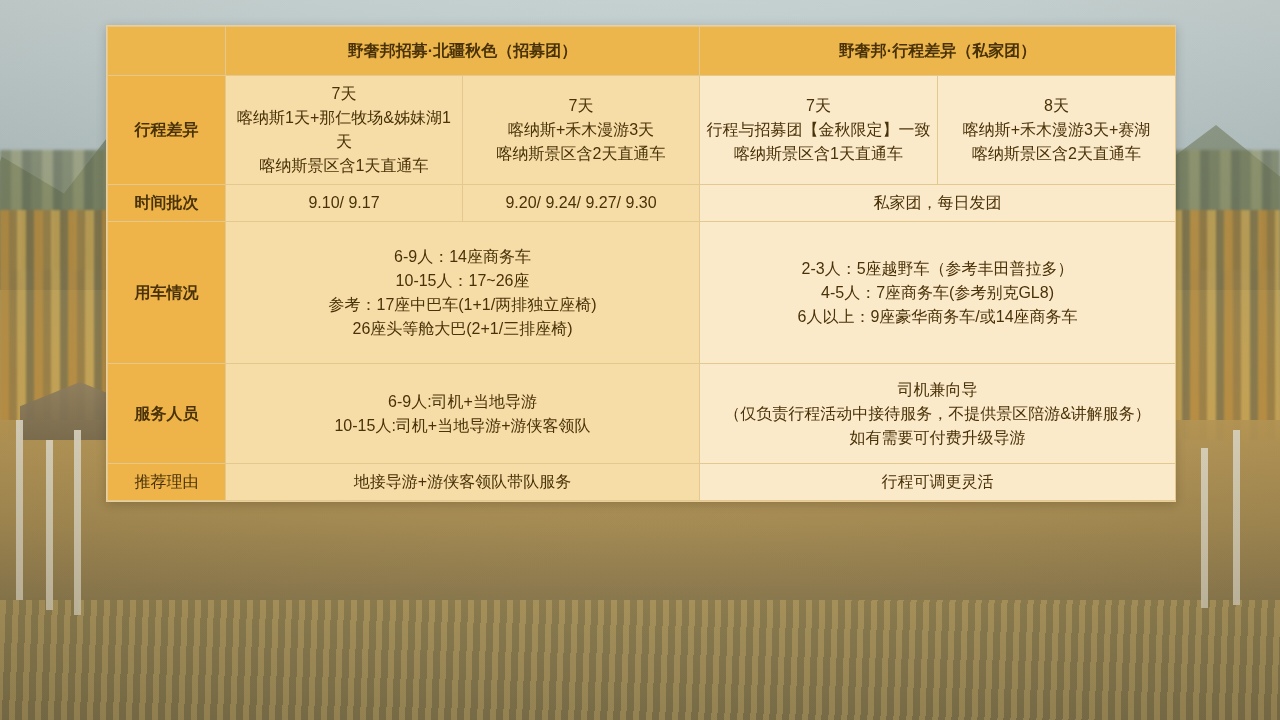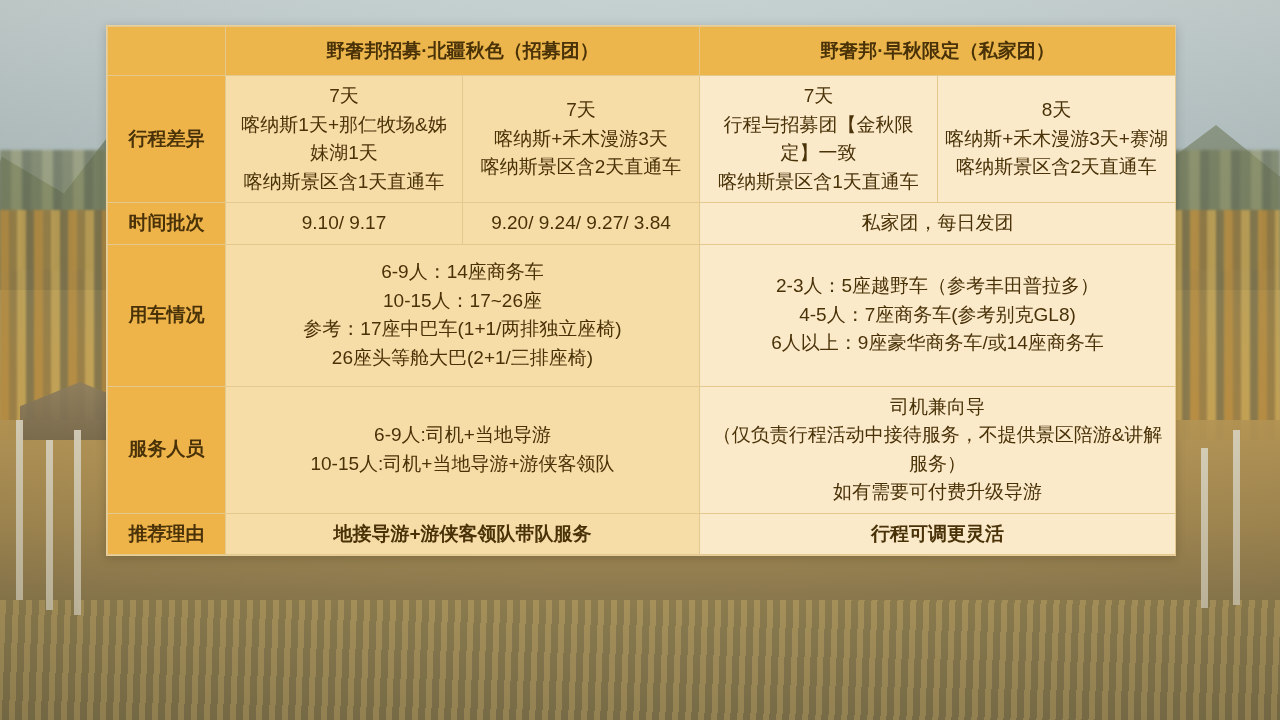--- a/index.html
+++ b/index.html
@@ -97,21 +97,21 @@
   table.pkg {
     border-collapse: collapse;
     width: 1068px;
     table-layout: fixed;
   }
   table.pkg td, table.pkg th {
     border: 1px solid #e4c98f;
     text-align: center;
     vertical-align: middle;
     color: #4a3208;
-    font-size: 19px;
+    font-size: 16px;
     line-height: 1.5;
     padding: 6px 6px;
   }
   .colhead {
     background: #ecb64c;
     color: #2f2206;
     font-weight: bold;
     font-size: 16.5px;
     height: 36px;
   }
@@ -119,21 +119,21 @@
     background: #eeb44a;
     color: #3a2706;
     font-weight: bold;
     font-size: 15px;
     width: 118px;
   }
   .cell-a { background: #f6dda7; }
   .cell-b { background: #fbeaca; }
   .bold { font-weight: bold; margin-top: 19px; }
   .corner { background: #ecb64c; border: 1px solid #e4c98f; }
-  .reason td { font-weight: bold; font-size: 14.5px; }
+  .reason td { font-weight: normal; font-size: 14.5px; }
 </style>
 </head>
 <body>
 
 <div id="stage">
 
   <div class="bg-layer sky"></div>
   <div class="bg-layer mtn-left"></div>
   <div class="bg-layer mtn-right"></div>
   <div class="bg-layer forest-band2"></div>
@@ -155,21 +155,21 @@
         <col style="width:118px">
         <col style="width:237px">
         <col style="width:237px">
         <col style="width:238px">
         <col style="width:238px">
       </colgroup>
       <tbody>
         <tr>
           <td class="corner"></td>
           <td class="colhead" colspan="2">野奢邦招募·北疆秋色（招募团）</td>
-          <td class="colhead" colspan="2">野奢邦·早秋限定（私家团）</td>
+          <td class="colhead" colspan="2">野奢邦·行程差异（私家团）</td>
         </tr>
 
 
 
         <tr style="height:96px;">
           <td class="rowhead">行程差异</td>
           <td class="cell-a" style="white-space:pre-line;">7天
 喀纳斯1天+那仁牧场&amp;姊妹湖1天
 喀纳斯景区含1天直通车</td>
           <td class="cell-a" style="white-space:pre-line;">7天
@@ -179,21 +179,21 @@
 行程与招募团【金秋限定】一致
 喀纳斯景区含1天直通车</td>
           <td class="cell-b" style="white-space:pre-line;">8天
 喀纳斯+禾木漫游3天+赛湖
 喀纳斯景区含2天直通车</td>
         </tr>
 
         <tr>
           <td class="rowhead">时间批次</td>
           <td class="cell-a">9.10/ 9.17</td>
-          <td class="cell-a">9.20/ 9.24/ 9.27/ 3.84</td>
+          <td class="cell-a">9.20/ 9.24/ 9.27/ 9.30</td>
           <td class="cell-b" colspan="2">私家团，每日发团</td>
         </tr>
 
 
         <tr style="height:142px;">
           <td class="rowhead">用车情况</td>
           <td class="cell-a" colspan="2" style="white-space:pre-line;margin-left:8px;">6-9人：14座商务车
 10-15人：17~26座
 参考：17座中巴车(1+1/两排独立座椅)
 26座头等舱大巴(2+1/三排座椅)</td>

